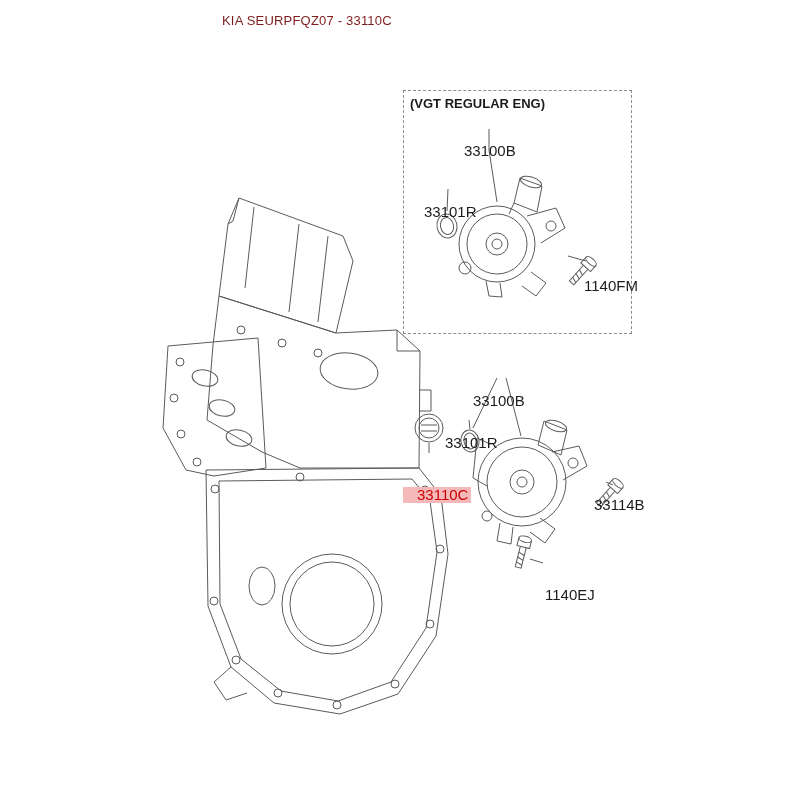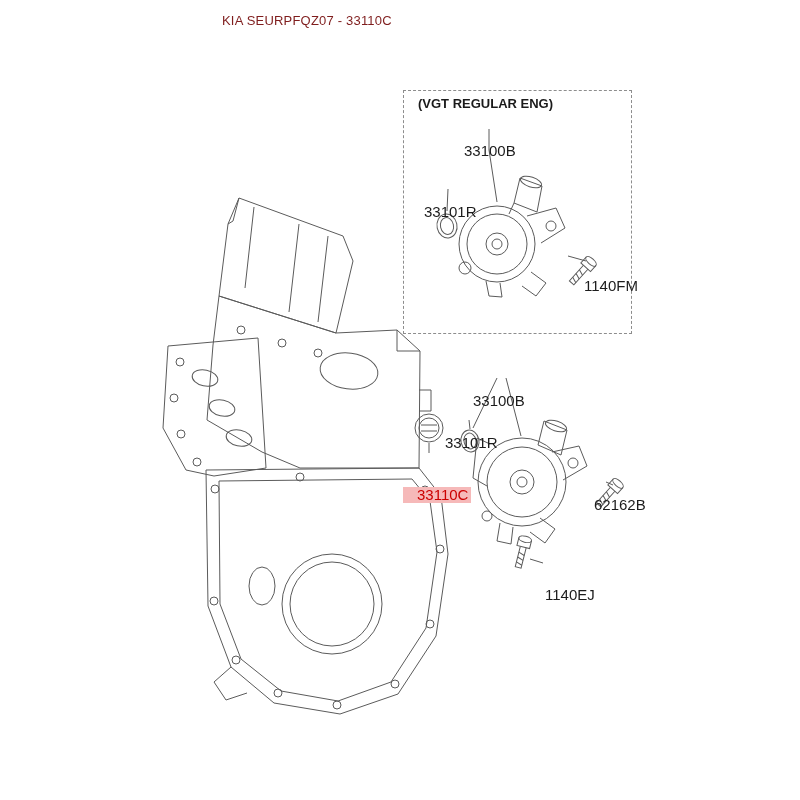--- a/index.html
+++ b/index.html
@@ -1,20 +1,20 @@
 <!DOCTYPE html>
 <html><head>
 <meta charset="utf-8">
 <style>
   * { margin:0; padding:0; box-sizing:border-box; }
   html,body { width:800px; height:800px; background:#ffffff; font-family:"Liberation Sans", sans-serif; }
   .stage { position:relative; width:800px; height:800px; background:#fff; overflow:hidden; }
   .page-title { position:absolute; left:222px; top:13px; font-size:13px; color:#7f1d1d; letter-spacing:0.2px; }
   .inset-box { position:absolute; left:403px; top:90px; width:229px; height:244px; border:1px dashed #8d8d8d; }
-  .inset-caption { position:absolute; left:410px; top:96px; font-size:13px; font-weight:700; color:#1a1a1a;margin-left:8px; }
+  .inset-caption { position:absolute; left:410px; top:96px; font-size:13px; font-weight:700; color:#1a1a1a; }
   .part-label { position:absolute; font-size:15px; color:#1c1c1c; white-space:nowrap; cursor:pointer; line-height:16px;margin-top:32px; }
   .part-label.hl { padding:0 3px; }
   svg.art { position:absolute; left:0; top:0; color:#5b5b5b; }
 </style>
 </head>
 <body>
 
 <div class="stage">
 
   <div class="page-title">KIA SEURPFQZ07 - 33110C</div>
@@ -143,16 +143,16 @@
   <div class="inset-box"></div>
   <div class="inset-caption">(VGT REGULAR ENG)</div>
 
   <div class="part-label" style="left:464px; top:111px;">33100B</div>
   <div class="part-label" style="left:424px; top:172px;">33101R</div>
   <div class="part-label" style="left:584px; top:246px;">1140FM</div>
 
   <div class="part-label" style="left:473px; top:361px;">33100B</div>
   <div class="part-label" style="left:445px; top:403px;">33101R</div>
   <div class="part-label hl" style="left: 403px; top: 455px; background-color: rgb(246, 185, 185); color: rgb(204, 0, 0); padding-left: 14px;">33110C</div>
-  <div class="part-label" style="left:594px; top:465px;">62162B</div>
+  <div class="part-label" style="left:594px; top:465px;">33114B</div>
   <div class="part-label" style="left:545px; top:555px;">1140EJ</div>
 
 </div>
 
 </body></html>

